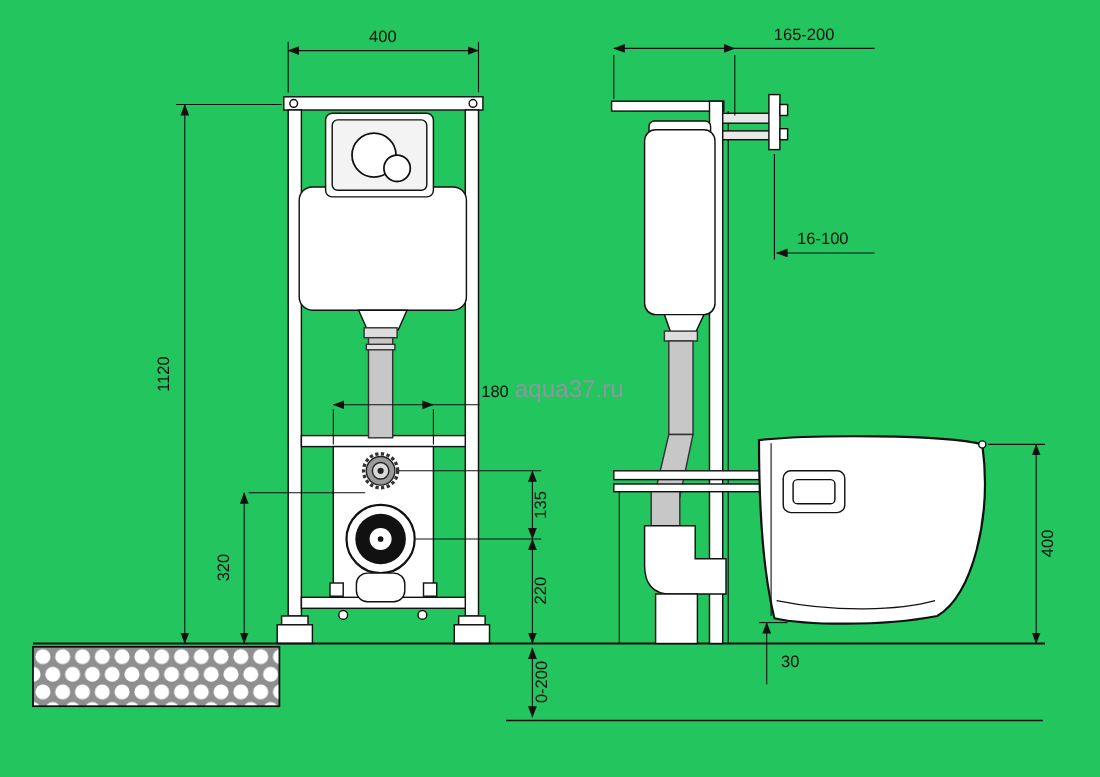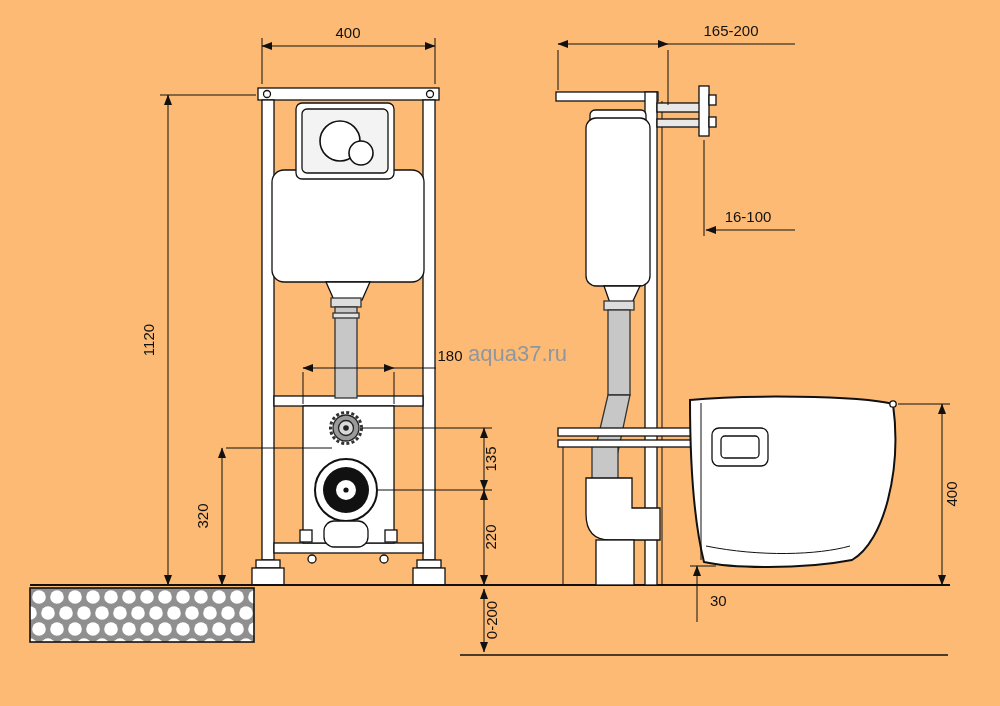--- a/index.html
+++ b/index.html
@@ -1,16 +1,16 @@
 <!DOCTYPE html>
 <html><head>
 <meta charset="utf-8">
 <style>
   html,body{margin:0;padding:0;background:#ffffff;}
-  .page{position:relative;width:1000px;height:706px;background:#fdba74;overflow:hidden;
+  .page{position:relative;width:1000px;height:706px;background:#22c55e;overflow:hidden;
         font-family:"Liberation Sans", sans-serif;}
   svg{display:block;}
   text{font-family:"Liberation Sans", sans-serif;fill:#111;}
   .dim{font-size:15px;}
   .wm{font-size:22px;fill:#8e979f;}
 </style>
 </head>
 <body>
 
 <div class="page">

